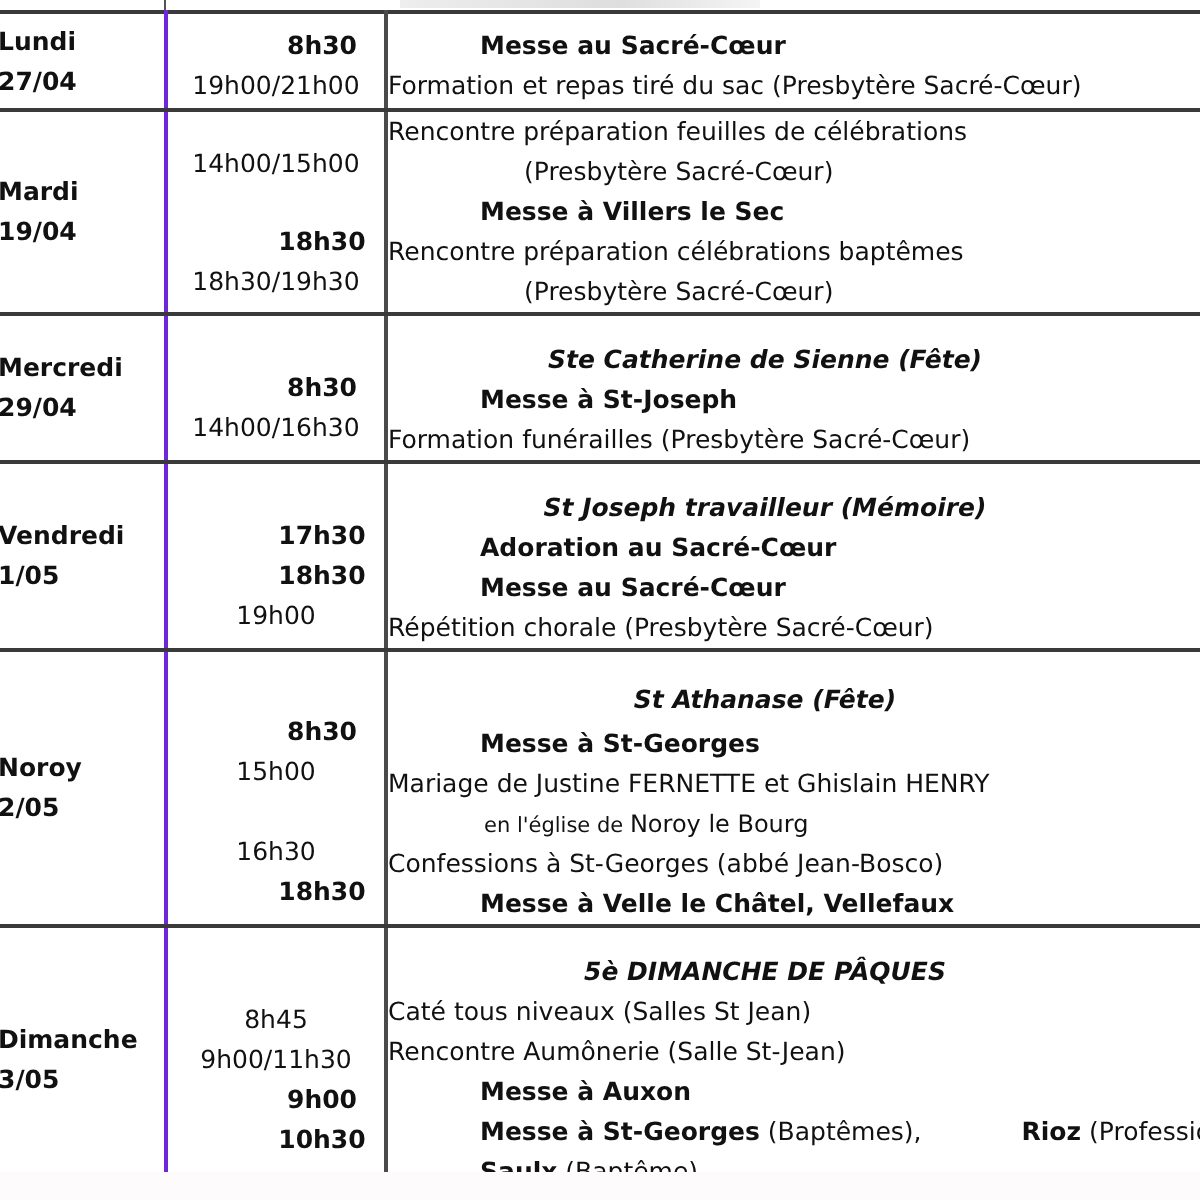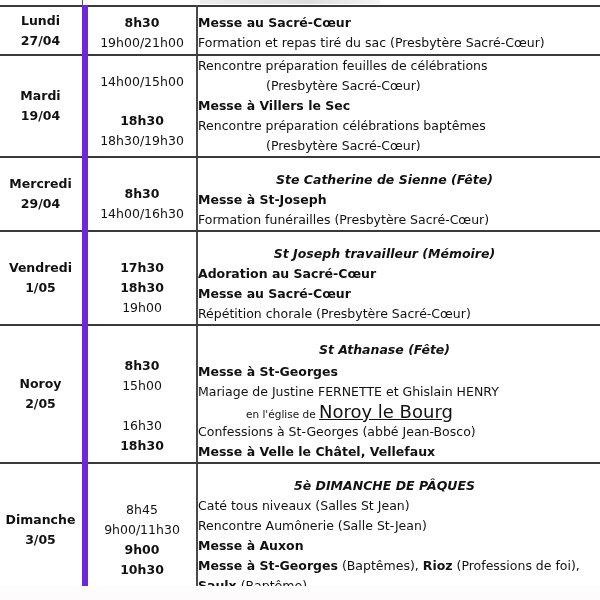--- a/index.html
+++ b/index.html
@@ -43,53 +43,53 @@
     table.schedule td {
       border-top: 2px solid #3a3a3a;
       border-bottom: 2px solid #3a3a3a;
       padding: 0;
       vertical-align: middle;
       font-size: 12.5px;
       line-height: 20px;
     }
     td.day {
       width: 83px;
-      border-right: 6px solid #6d28d9;
-      text-align: center;
+      border-right: 2px solid #6d28d9;
+      text-align: left;
       font-weight: bold;
       font-size: 12.5px;
       line-height: 20px;
     }
     td.times {
       width: 108px;
       border-right: 2px solid #4a4a4a;
       text-align: center;
       vertical-align: top;
     }
     td.events {
       vertical-align: top;
       padding-left: 8px;
     }
     .line {
       height: 20px;
       line-height: 20px;
       white-space: nowrap;
       overflow: visible;
     }
-    .bold { font-weight: bold; }
+    .bold { font-weight: bold; padding-left: 46px; }
     .feast {
       text-align: center;
       font-style: italic;
       font-weight: bold;
       padding-right: 30px;
       margin-top: 12px;
     }
     .indent { padding-left: 68px; }
     .small-indent { padding-left: 48px; font-size: 10.5px; }
-    .small-indent .big { font-size: 18px; text-decoration: underline; }
+    .small-indent .big { font-size: 12px; }
     .day-label, .day-date { display: block; }
     .bottom-band {
       position: absolute;
       left: 0;
       top: 586px;
       width: 600px;
       height: 14px;
       background: #fdfbfb;
     }
   </style>

